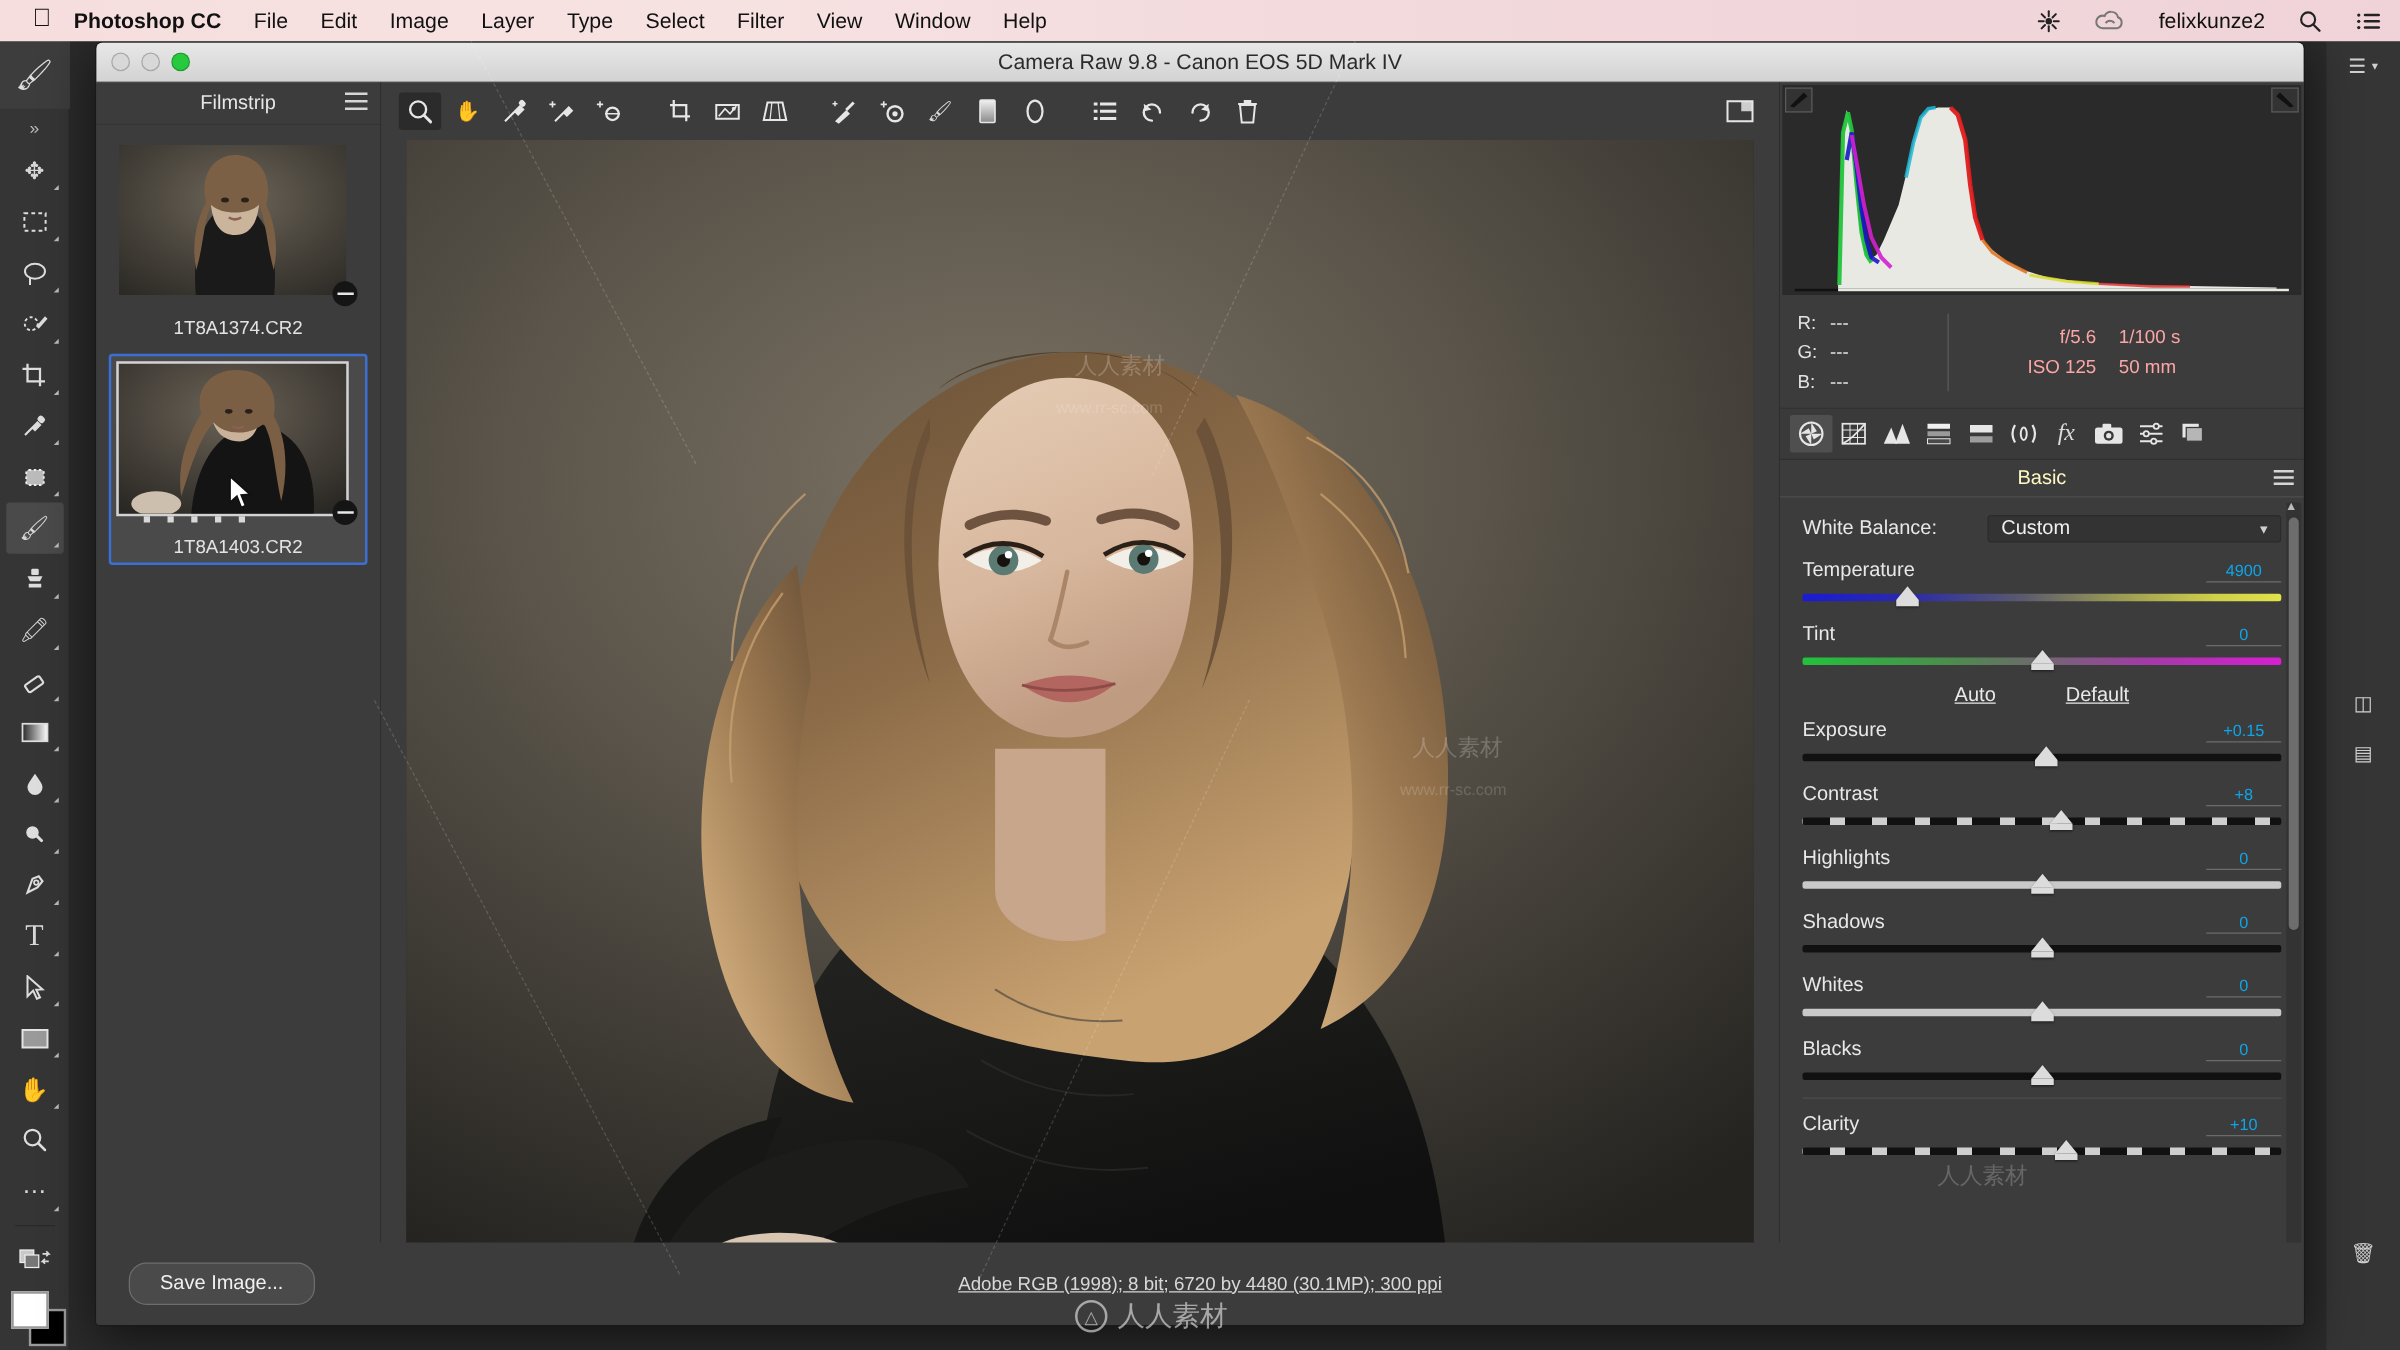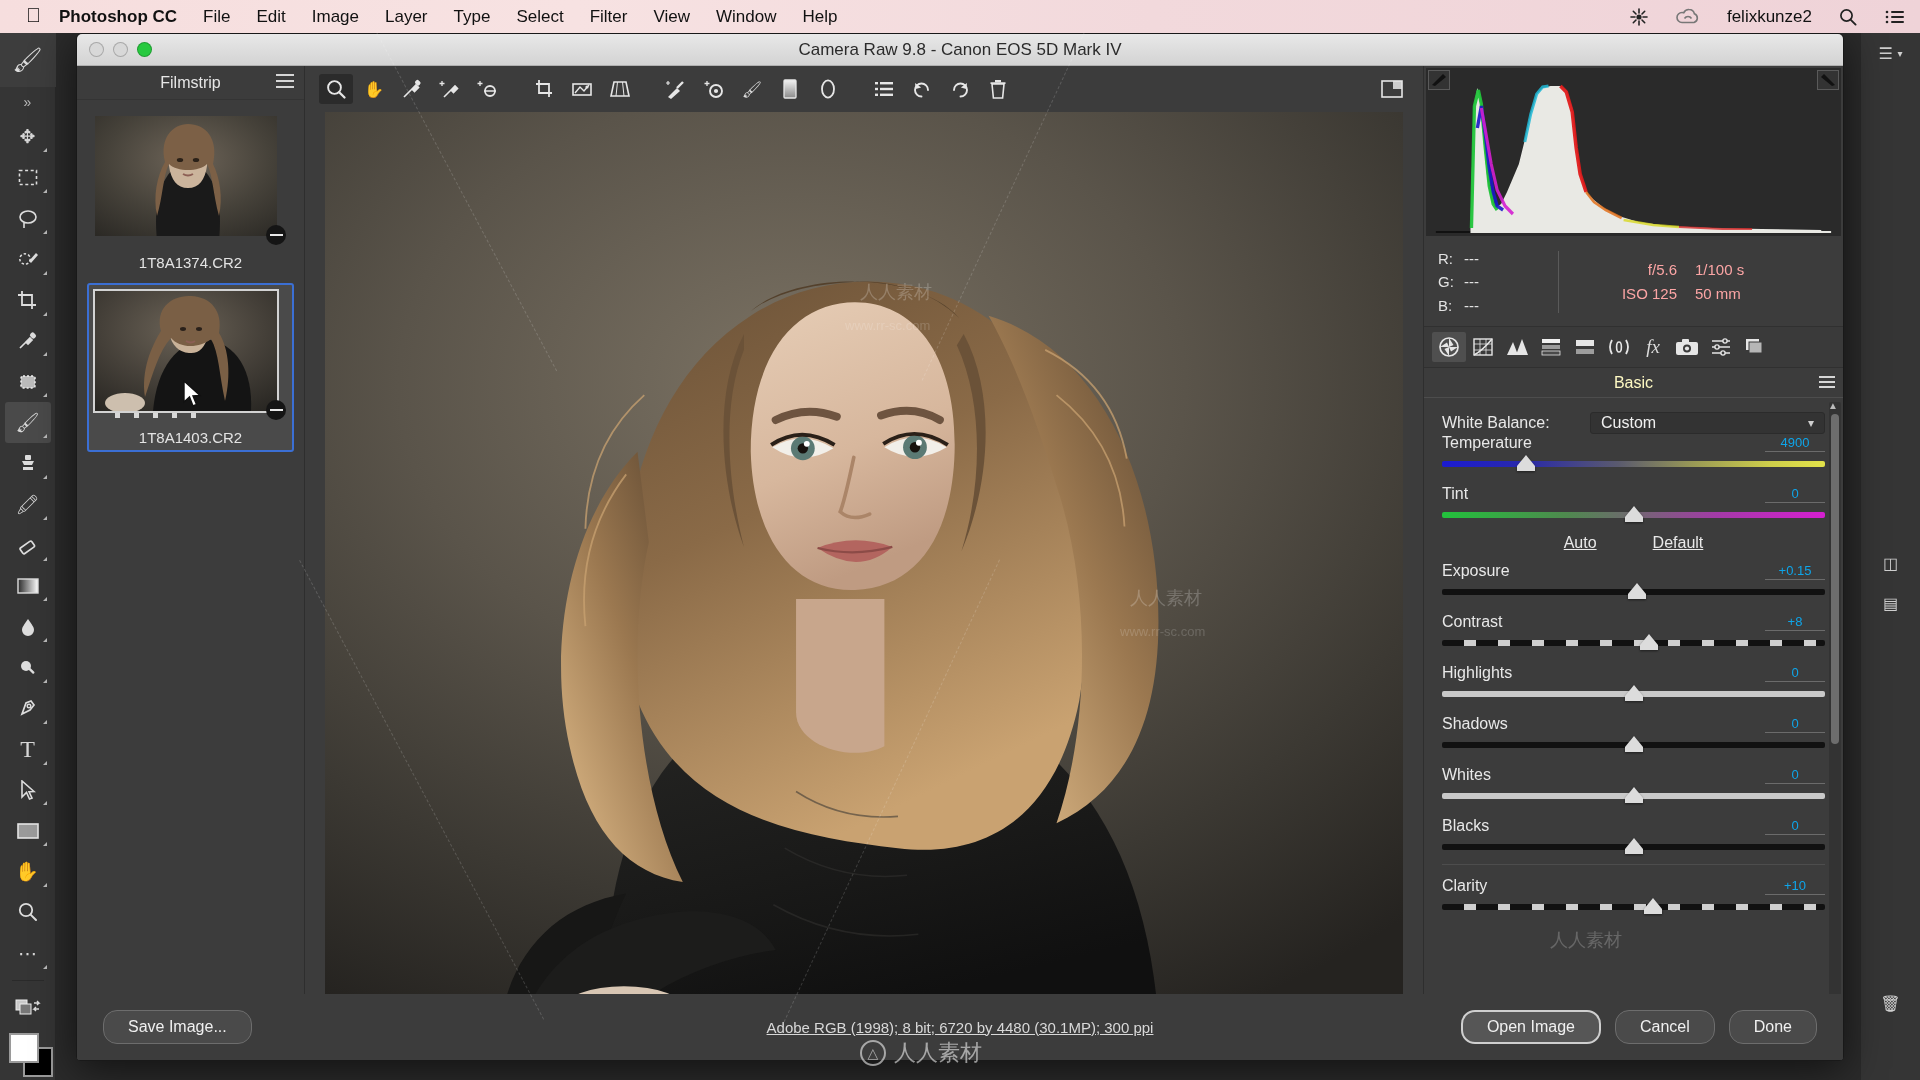--- a/index.html
+++ b/index.html
@@ -130,21 +130,21 @@
   .rtab.active { background:#4f4f4f; }
   #panel-title { height: 30px; background:#3c3c3c; display:flex; align-items:center; justify-content:center; position:relative; color:#fef9c3; font-size:16px; border-bottom:1px solid #4d4d4d;}
   #panel-title .ham { position:absolute; right:8px; top:8px; width:16px;height:12px; display:flex;flex-direction:column;justify-content:space-between;}
   #panel-title .ham i { display:block;height:2px;background:#d6d6d6;}
   #panel-scroll { flex:1; padding: 14px 18px 0 18px; position:relative; overflow:hidden;}
   #panel-scroll .scrollbar { position:absolute; right:2px; top:4px; bottom:4px; width:12px; background:#333; border-radius:2px;}
   #panel-scroll .scrollbar .thumbbar { position:absolute; left:2px; top:12px; width:8px; height:330px; background:#6d6d6d; border-radius:4px;}
   #panel-scroll .arrow-up, #panel-scroll .arrow-dn { position:absolute; right:3px; color:#bbb; font-size:10px;}
   #panel-scroll .arrow-up{ top:-2px;} #panel-scroll .arrow-dn{ bottom:-2px;}
 
-  .wb-row { display:flex; align-items:center; }
+  .wb-row { display:flex; align-items:center; margin-bottom:14px; }
   .wb-row .lbl { color:#e8e8e8; font-size:16px; width: 148px;}
   .wb-select { flex:1; background:#333; border:1px solid #2b2b2b; border-radius:3px; height:22px;
                display:flex; align-items:center; padding: 0 10px; color:#f0f0f0; font-size:16px; position:relative;}
   .wb-select .cv { position:absolute; right:10px; font-size:12px; color:#cfcfcf;}
 
   .slider { margin-bottom: 10px; position:relative; }
   .slider .top { display:flex; justify-content:space-between; align-items:flex-end; }
   .slider .nm { color:#e8e8e8; font-size:16px; }
   .slider .vl { color:#0ea5e9; font-size:13px; min-width:60px; text-align:center; border-bottom:1px solid #6b6b6b; padding-bottom:1px;}
   .slider .track { position:relative; height:6px; margin-top:9px; border-radius:2px; }
@@ -975,25 +975,20 @@
               <span class="knob" style="left:calc(55% - 9px)"></span>
             </div>
         </div>
       </div>
     </div>
   </div>
 
   <div id="crfooter">
     <span class="btn">Save Image...</span>
     <span class="meta">Adobe RGB (1998); 8 bit; 6720 by 4480 (30.1MP); 300 ppi</span>
-    <span class="rightbtns">
-      <span class="btn primary">Open Image</span>
-      <span class="btn">Cancel</span>
-      <span class="btn">Done</span>
-    </span>
   </div>
 </div>
 
 <div id="cursor">
   <svg width="22" height="30" viewBox="0 0 22 30">
     <path d="M1 1 L1 22 L6.5 17 L10 26 L13.5 24.5 L10 16 L17 15.5Z" fill="#ffffff" stroke="#111" stroke-width="1.4"></path>
   </svg>
 </div>
 
 <div class="wm wm-dark" style="left:630px; top:4px;">www.rr-sc.com</div>

